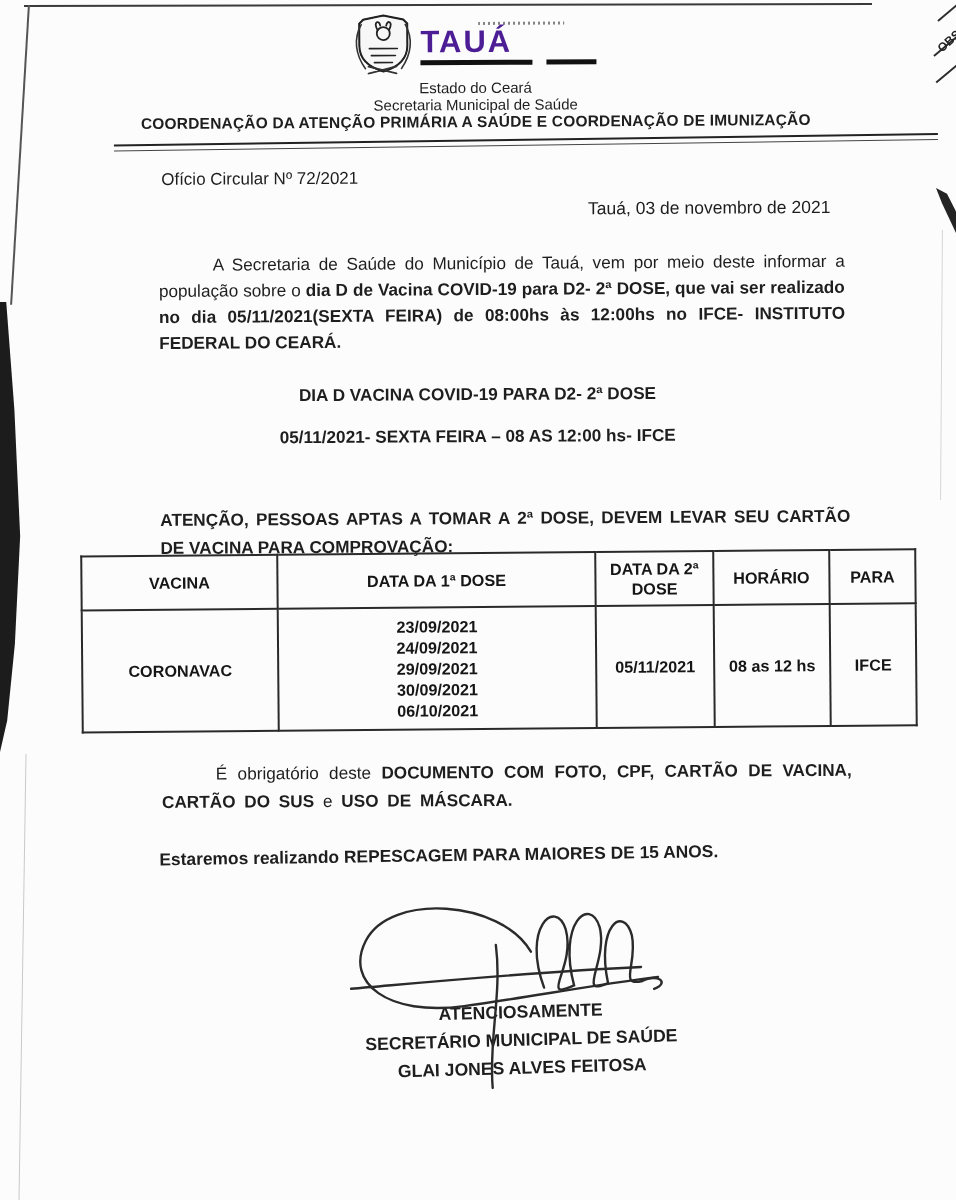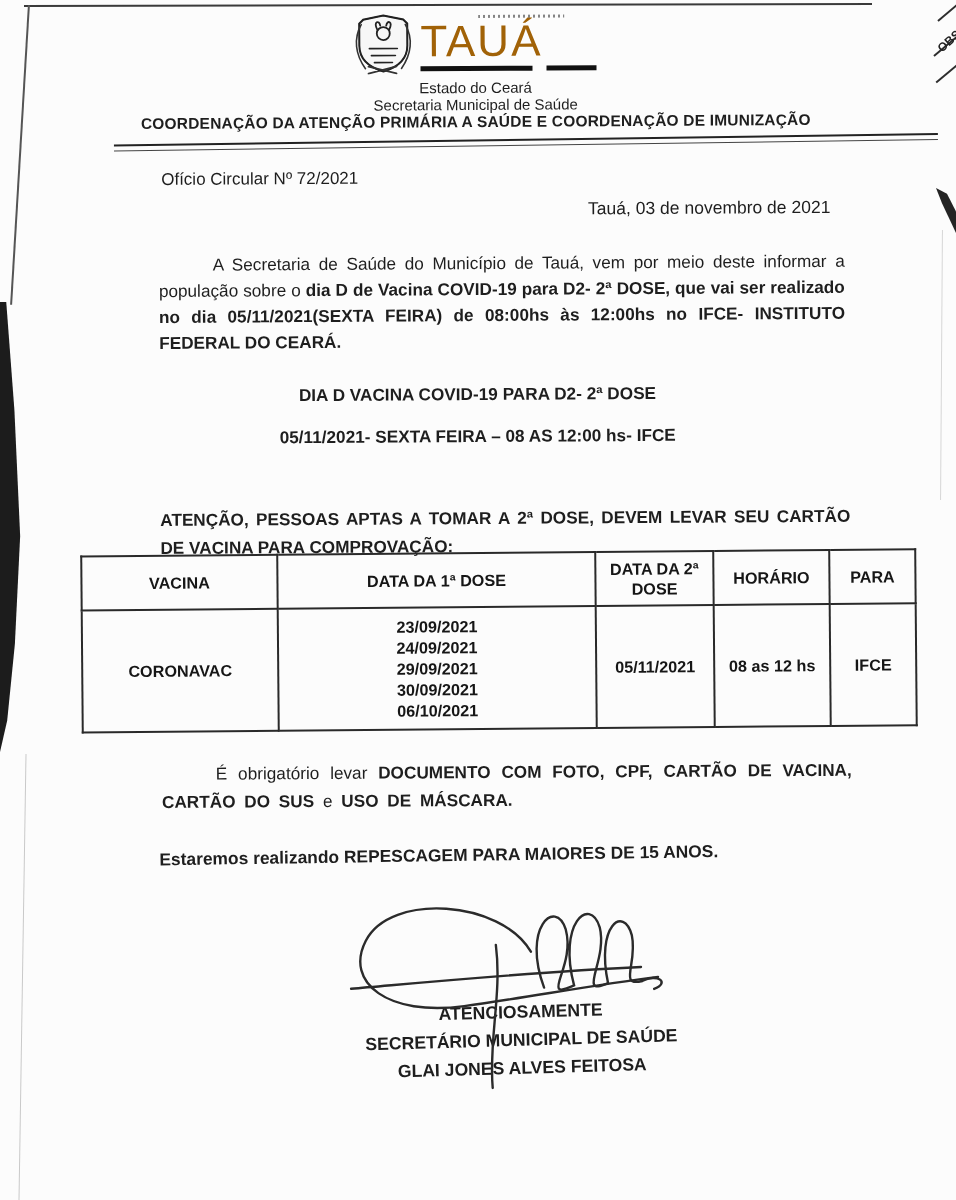--- a/index.html
+++ b/index.html
@@ -4,21 +4,21 @@
 <style>
   html,body{margin:0;padding:0;}
   body{width:956px;height:1200px;position:relative;overflow:hidden;
        background:#fcfcfc;font-family:"Liberation Sans",sans-serif;color:#1e1e1e;}
   .page{position:absolute;inset:0;transform:rotate(-0.35deg);transform-origin:50% 40%;}
   
   .logo-row{position:absolute;top:12px;left:0;width:100%;display:flex;justify-content:center;align-items:center;gap:8px;}
   .wordmark{display:flex;flex-direction:column;align-items:flex-start;}
   .tinytext{width:86px;height:3px;margin:0 0 1px 58px;opacity:.65;
             background:repeating-linear-gradient(90deg,#444 0 2px,transparent 2px 5px);}
-  .tau{font-size:44px;font-weight:400;letter-spacing:2px;color:#a16207;line-height:1;}
+  .tau{font-size:31px;font-weight:700;letter-spacing:2px;color:#4c1d95;line-height:1;}
   .bars{display:flex;gap:14px;margin-top:3px;}
   .bar1{width:112px;height:5px;background:#111;}
   .bar2{width:50px;height:5px;background:#111;}
   .hline{position:absolute;width:100%;text-align:center;}
   .h1a{top:79px;font-size:15px;}
   .h1b{top:96px;font-size:15px;}
   .h1c{top:113px;font-size:15.5px;font-weight:bold;letter-spacing:.2px;}
   .dbl-rule{position:absolute;left:116px;top:139px;width:824px;height:4px;
             border-top:2.5px solid #222;border-bottom:1.5px solid #444;transform:rotate(-0.45deg);}
   
@@ -132,21 +132,21 @@
         <div>30/09/2021</div>
         <div>06/10/2021</div>
       </td>
       <td>05/11/2021</td>
       <td>08 as 12 hs</td>
       <td>IFCE</td>
     </tr>
   </tbody>
     </table>
 
-  <p class="p2"><span>É obrigatório levar </span><b>DOCUMENTO COM FOTO, CPF, CARTÃO DE VACINA, CARTÃO DO SUS</b><span> e </span><b>USO DE MÁSCARA.</b></p>
+  <p class="p2"><span>É obrigatório deste </span><b>DOCUMENTO COM FOTO, CPF, CARTÃO DE VACINA, CARTÃO DO SUS</b><span> e </span><b>USO DE MÁSCARA.</b></p>
 
   <div class="p3">Estaremos realizando REPESCAGEM PARA MAIORES DE 15 ANOS.</div>
 
   <div class="sigtext">
     <div>ATENCIOSAMENTE</div>
     <div>SECRETÁRIO MUNICIPAL DE SAÚDE</div>
     <div>GLAI JONES ALVES FEITOSA</div>
   </div>
   <svg class="sig-svg" width="340" height="205" viewBox="0 0 340 205">
     <g fill="none" stroke="#2b2b2b" stroke-width="2.4" stroke-linecap="round">

